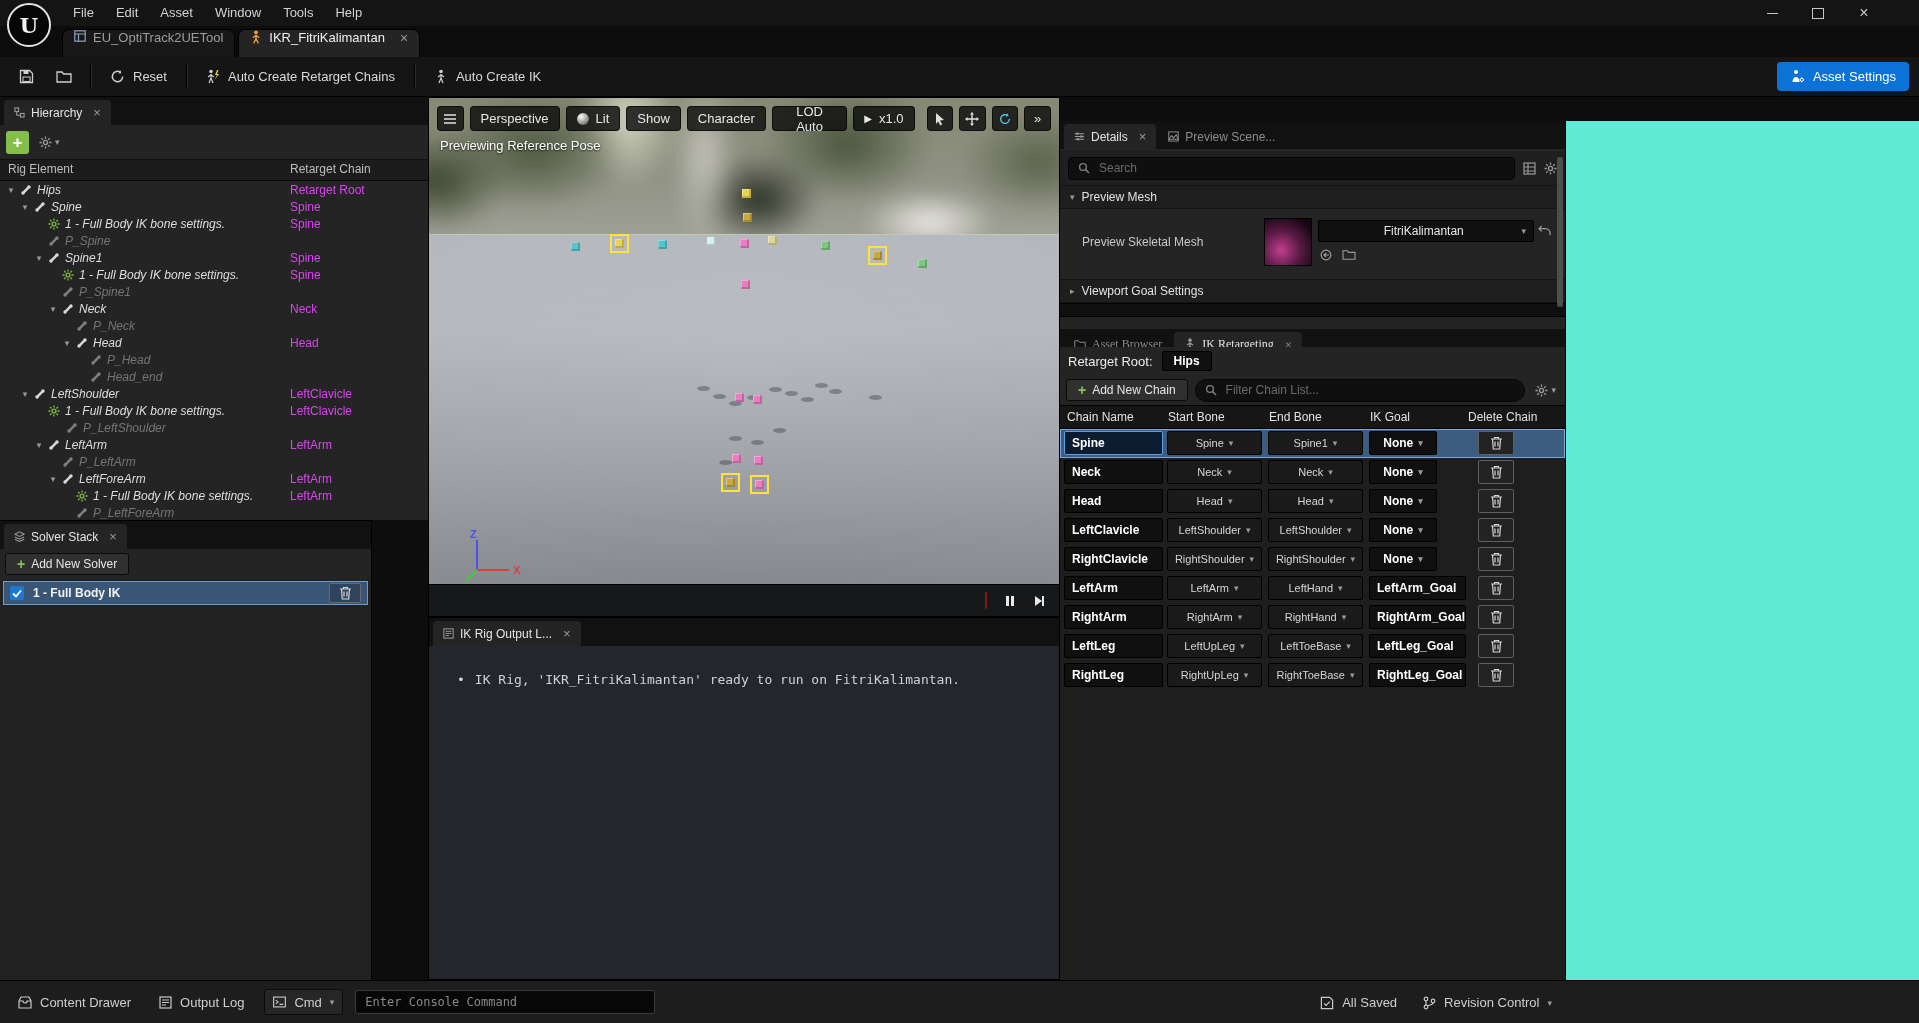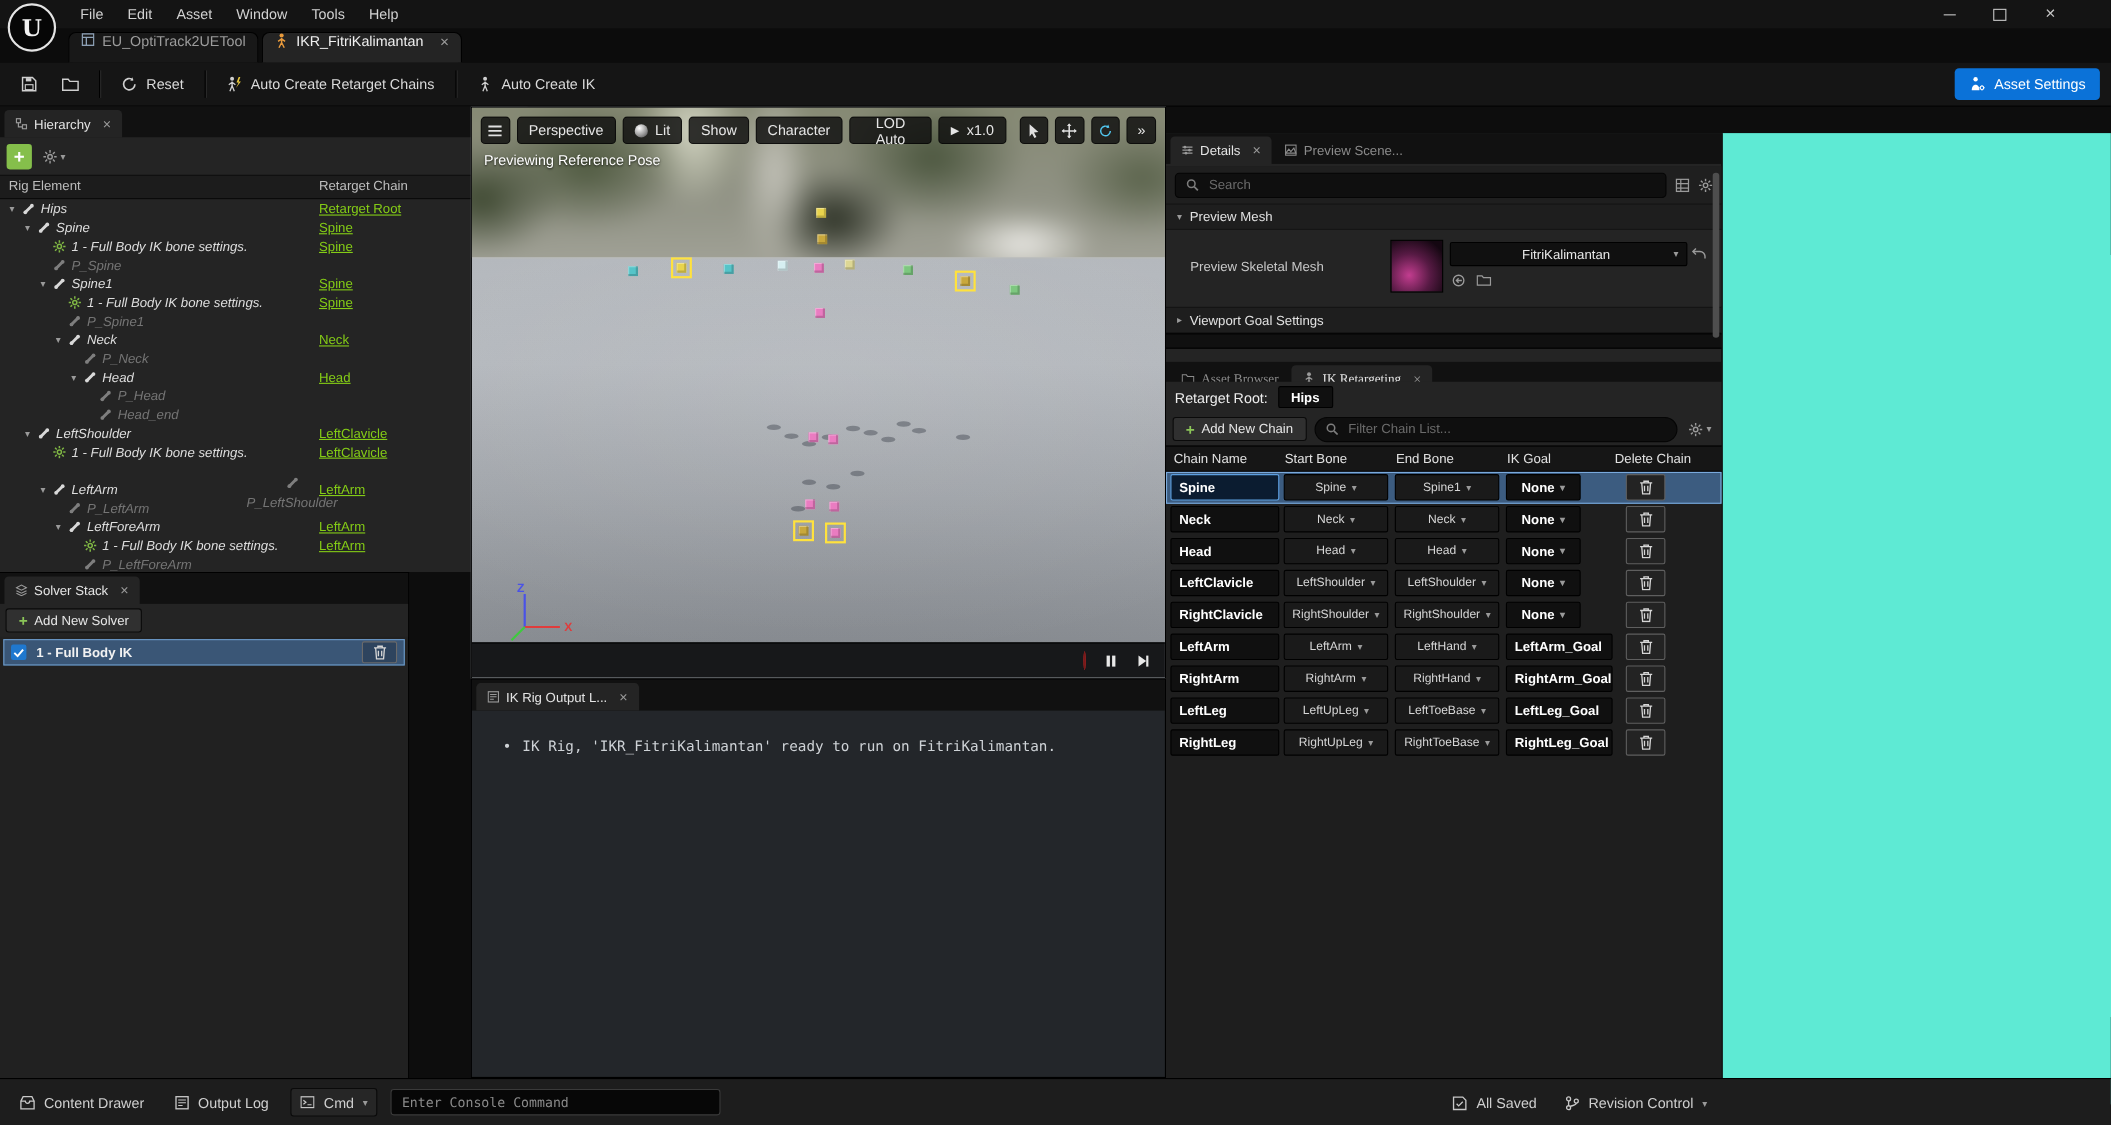--- a/index.html
+++ b/index.html
@@ -62,21 +62,21 @@
                 position:relative;font-size:12px;color:#bdbdbd;}
   #hier-colhead .c1{position:absolute;left:8px;top:2px;}
   #hier-colhead .c2{position:absolute;left:290px;top:2px;}
   #hier-tree{position:relative;height:341px;overflow:hidden;}
   .treerow{position:relative;height:17px;display:flex;align-items:center;gap:4px;}
   .treerow .arrow{width:10px;font-size:9px;color:#9a9a9a;text-align:center;flex:0 0 10px;}
   .ticon{flex:0 0 13px;display:flex;}
   .dimrow .ticon{opacity:.5;}
   .tlabel{font-style:italic;color:#dedede;white-space:nowrap;}
   .tlabel.dim{color:#757575;}
-  .tchain{position:absolute;left:290px;color:#84cc16;text-decoration:underline;}
+  .tchain{position:absolute;left:290px;color:#d946ef;}
   #hier-scroll{position:absolute;right:3px;top:28px;width:6px;height:118px;border-radius:3px;background:#5d5d5d;}
 
   
   #solver-panel{position:absolute;left:0;top:520px;width:372px;height:460px;background:#212121;
                 border-right:1px solid #000;border-top:1px solid #000;box-sizing:border-box;}
   #add-solver-row{height:30px;display:flex;align-items:center;padding:0 5px;background:#242424;}
   .addbtn{height:22px;background:#303030;border:1px solid #0a0a0a;border-radius:3px;display:flex;align-items:center;
           gap:6px;padding:0 11px;color:#e6e6e6;font-size:12px;box-sizing:border-box;}
   .addbtn .plus{color:#8bc558;font-weight:bold;font-size:14px;line-height:1;}
   .solver-row{position:relative;height:24px;margin:2px 3px;display:flex;align-items:center;gap:9px;padding:0 7px;}
@@ -474,21 +474,21 @@
 
     <span class="ticon">
       <svg width="12" height="12" viewBox="0 0 14 14">
             <circle cx="7" cy="7" r="2.2" fill="none" stroke="#7fb644" stroke-width="1.6"></circle>
             <path d="M7 .5V3M7 11v2.5M.5 7H3M11 7h2.5M2.4 2.4l1.8 1.8M9.8 9.8l1.8 1.8M11.6 2.4 9.8 4.2M4.2 9.8l-1.8 1.8" stroke="#7fb644" stroke-width="1.6"></path>
           </svg>
     </span>
     <span class="tlabel">1 - Full Body IK bone settings.</span>
     <span class="tchain">LeftClavicle</span>
   </div>
-      <div class="treerow dimrow" style="padding-left: 52px; flex-direction: column;">
+      <div class="treerow dimrow" style="padding-left: 52px;">
     <span class="arrow" style="visibility: hidden;">▾</span>
     <span class="ticon">
       <svg width="12" height="12" viewBox="0 0 12 12">
             <path d="M3.2 8.8 8.8 3.2" stroke="#d8d8d8" stroke-width="2.6" stroke-linecap="round"></path>
             <circle cx="3" cy="9" r="1.7" fill="#d8d8d8"></circle>
             <circle cx="9" cy="3" r="1.7" fill="#d8d8d8"></circle>
           </svg>
     </span>
 
     <span class="tlabel dim">P_LeftShoulder</span>

